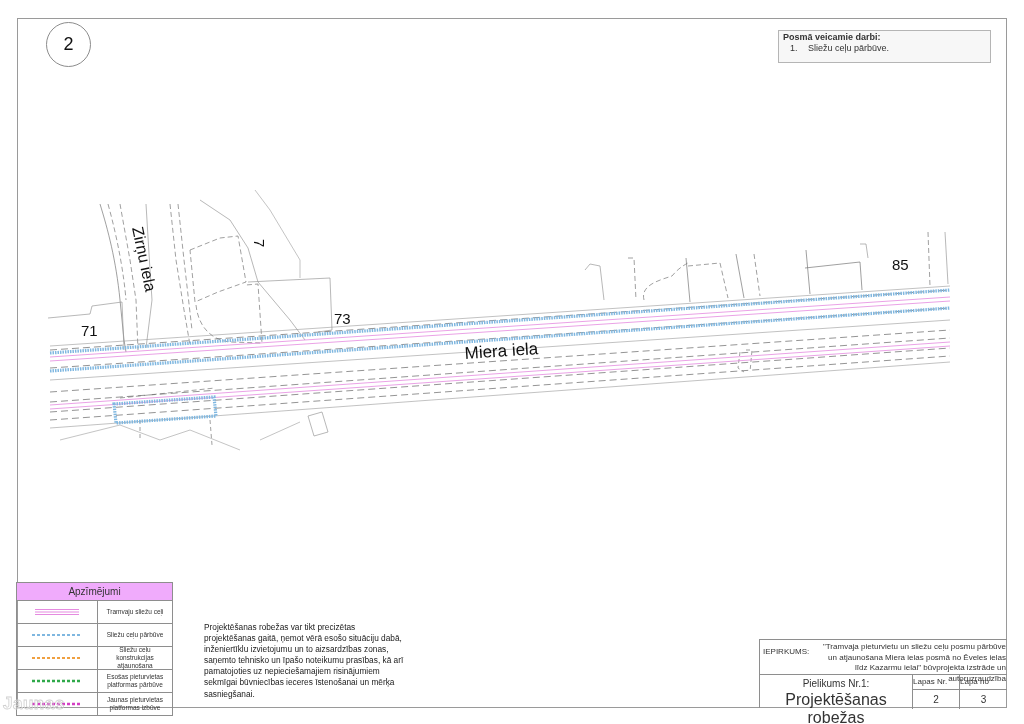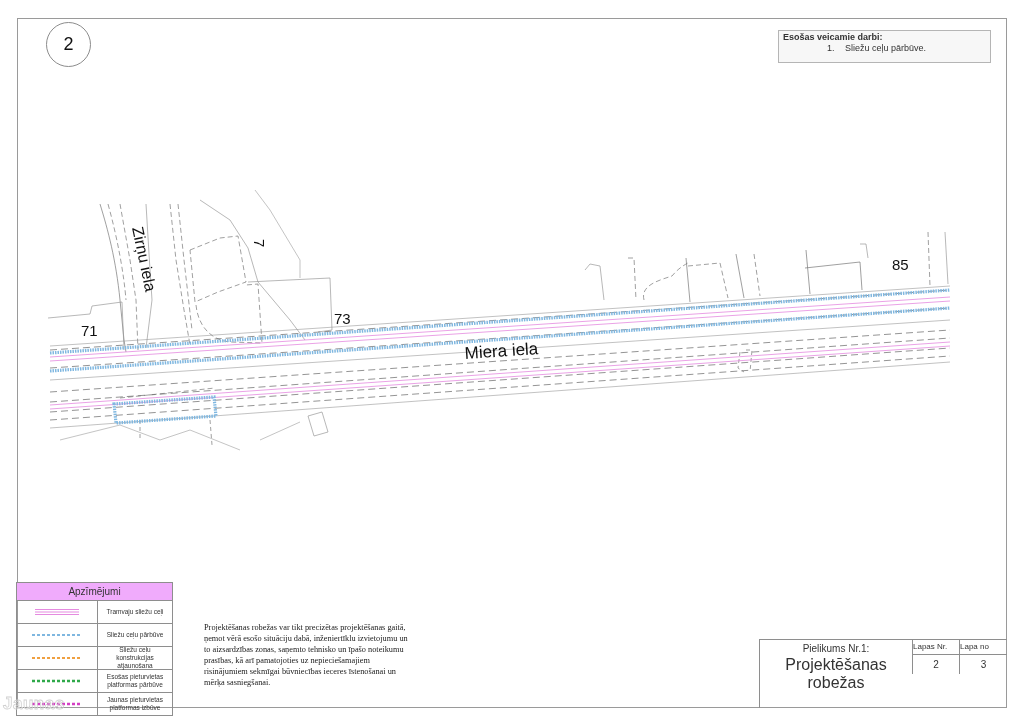--- a/index.html
+++ b/index.html
@@ -1,30 +1,30 @@
 <!DOCTYPE html>
 <html><head>
 <meta charset="utf-8">
 <style>
   html, body { margin:0; padding:0; background:#ffffff; }
   body { width:1024px; height:724px; position:relative; overflow:hidden; font-family:"Liberation Sans", sans-serif; color:#111; }
   .page-border { position:absolute; left:17px; top:18px; width:990px; height:690px; border:1px solid #9a9a9a; box-sizing:border-box; }
   .sheet-circle { position:absolute; left:46px; top:22px; width:43px; height:43px; border:1px solid #8c8c8c; border-radius:50%; display:flex; align-items:center; justify-content:center; font-size:18px; color:#111; }
   .works-box { position:absolute; left:778px; top:30px; width:213px; height:33px; border:1px solid #b5b5b5; background:#f7f7f7; box-sizing:border-box; padding:1px 4px; font-size:9px; line-height:11px; color:#333; }
   .works-box .title { font-weight:bold; color:#333; }
-  .works-box .item { padding-left:7px;margin-left:37px; }
+  .works-box .item { padding-left:7px; }
   .works-box .item .num { display:inline-block; width:18px; }
   svg.map { position:absolute; left:0; top:0; }
   .street-label { font-family:"Liberation Sans", sans-serif; fill:#111; }
   .legend { position:absolute; left:16px; top:582px; width:157px; border:1px solid #8e8e8e; border-bottom:none; box-sizing:border-box; font-size:6.5px; color:#333; }
   .legend .lg-head { background:#f0abfc; text-align:center; font-size:10px; height:17px; line-height:17px; border-bottom:1px solid #8e8e8e; }
   .legend .lg-row { display:flex; border-bottom:1px solid #8e8e8e; }
   .legend .lg-sym { width:80px; border-right:1px solid #8e8e8e; display:flex; align-items:center; justify-content:center; }
   .legend .lg-lbl { flex:1; text-align:center; padding:2px 2px; line-height:8px; display:flex; align-items:center; justify-content:center; }
-  .note { position:absolute; left:204px; top:622px; width:205px; font-size:8.3px; line-height:11.1px; color:#1a1a1a;font-family:Liberation Serif, serif; }
+  .note { position:absolute; left:204px; top:622px; width:205px; font-size:8.3px; line-height:11.1px; color:#1a1a1a; }
   .titleblock { position:absolute; left:759px; top:639px; width:248px; height:69px; border-top:1px solid #8e8e8e; border-left:1px solid #8e8e8e; box-sizing:border-box; font-size:8px; color:#333; }
   .tb-top { height:34px; border-bottom:1px solid #8e8e8e; position:relative; }
   .tb-top .label { position:absolute; left:3px; top:7px; }
   .tb-top .desc { position:absolute; left:56px; top:2px; width:190px; text-align:right; line-height:10.5px; }
   .tb-bottom { display:flex; height:34px; }
   .tb-name { flex:1; border-right:1px solid #8e8e8e; text-align:center; }
   .tb-name .sub { font-size:10px; margin-top:3px; }
   .tb-name .main { font-size:16px; margin-top:2px; }
   .tb-cell { width:46px; border-right:1px solid #8e8e8e; text-align:left; display:flex; flex-direction:column; }
   .tb-cell:last-child { border-right:none; width:47px; }
@@ -35,21 +35,21 @@
 </head>
 <body>
 
 <div class="page-border"></div>
 
 <div class="sheet-circle">
   <span>2</span>
 </div>
 
 <div class="works-box">
-  <div class="title">Esošas veicamie darbi:</div>
+  <div class="title">Posmā veicamie darbi:</div>
   <div class="item">
     <span class="num">1.</span><span>Sliežu ceļu pārbūve.</span>
   </div>
 </div>
 
 <svg class="map" width="1024" height="724" viewBox="0 0 1024 724" xmlns="http://www.w3.org/2000/svg">
   <g fill="none" stroke="#777" stroke-width="0.7">
 
     <path d="M100 204 C108 230, 116 260, 120 300 L124 340 L126 352"></path>
     <path d="M108 204 C118 240, 124 275, 126 300" stroke-dasharray="5 3"></path>
@@ -166,20 +166,24 @@
           <line x1="0" y1="2" x2="50" y2="2" stroke="#d43fc4" stroke-width="2.4" stroke-dasharray="3 2"></line>
         </svg>
     </div>
     <div class="lg-lbl">Jaunas pieturvietas platformas izbūve</div>
   </div>
 </div>
 
 <div class="note">Projektēšanas robežas var tikt precizētas projektēšanas gaitā, ņemot vērā esošo situāciju dabā, inženiertīklu izvietojumu un to aizsardzības zonas, saņemto tehnisko un īpašo noteikumu prasības, kā arī pamatojoties uz nepieciešamajiem risinājumiem sekmīgai būvniecības ieceres īstenošanai un mērķa sasniegšanai.</div>
 
 <div class="titleblock">
+  <div class="tb-top">
+    <span class="label">IEPIRKUMS:</span>
+    <span class="desc">"Tramvaja pieturvietu un sliežu ceļu posmu pārbūve un atjaunošana Miera ielas posmā no Ēveles ielas līdz Kazarmu ielai" būvprojekta izstrāde un autoruzraudzība</span>
+  </div>
   <div class="tb-bottom">
     <div class="tb-name">
       <div class="sub">Pielikums Nr.1:</div>
       <div class="main">Projektēšanas robežas</div>
     </div>
     <div class="tb-cell">
       <div class="h">Lapas Nr.</div>
       <div class="v">2</div>
     </div>
     <div class="tb-cell">

